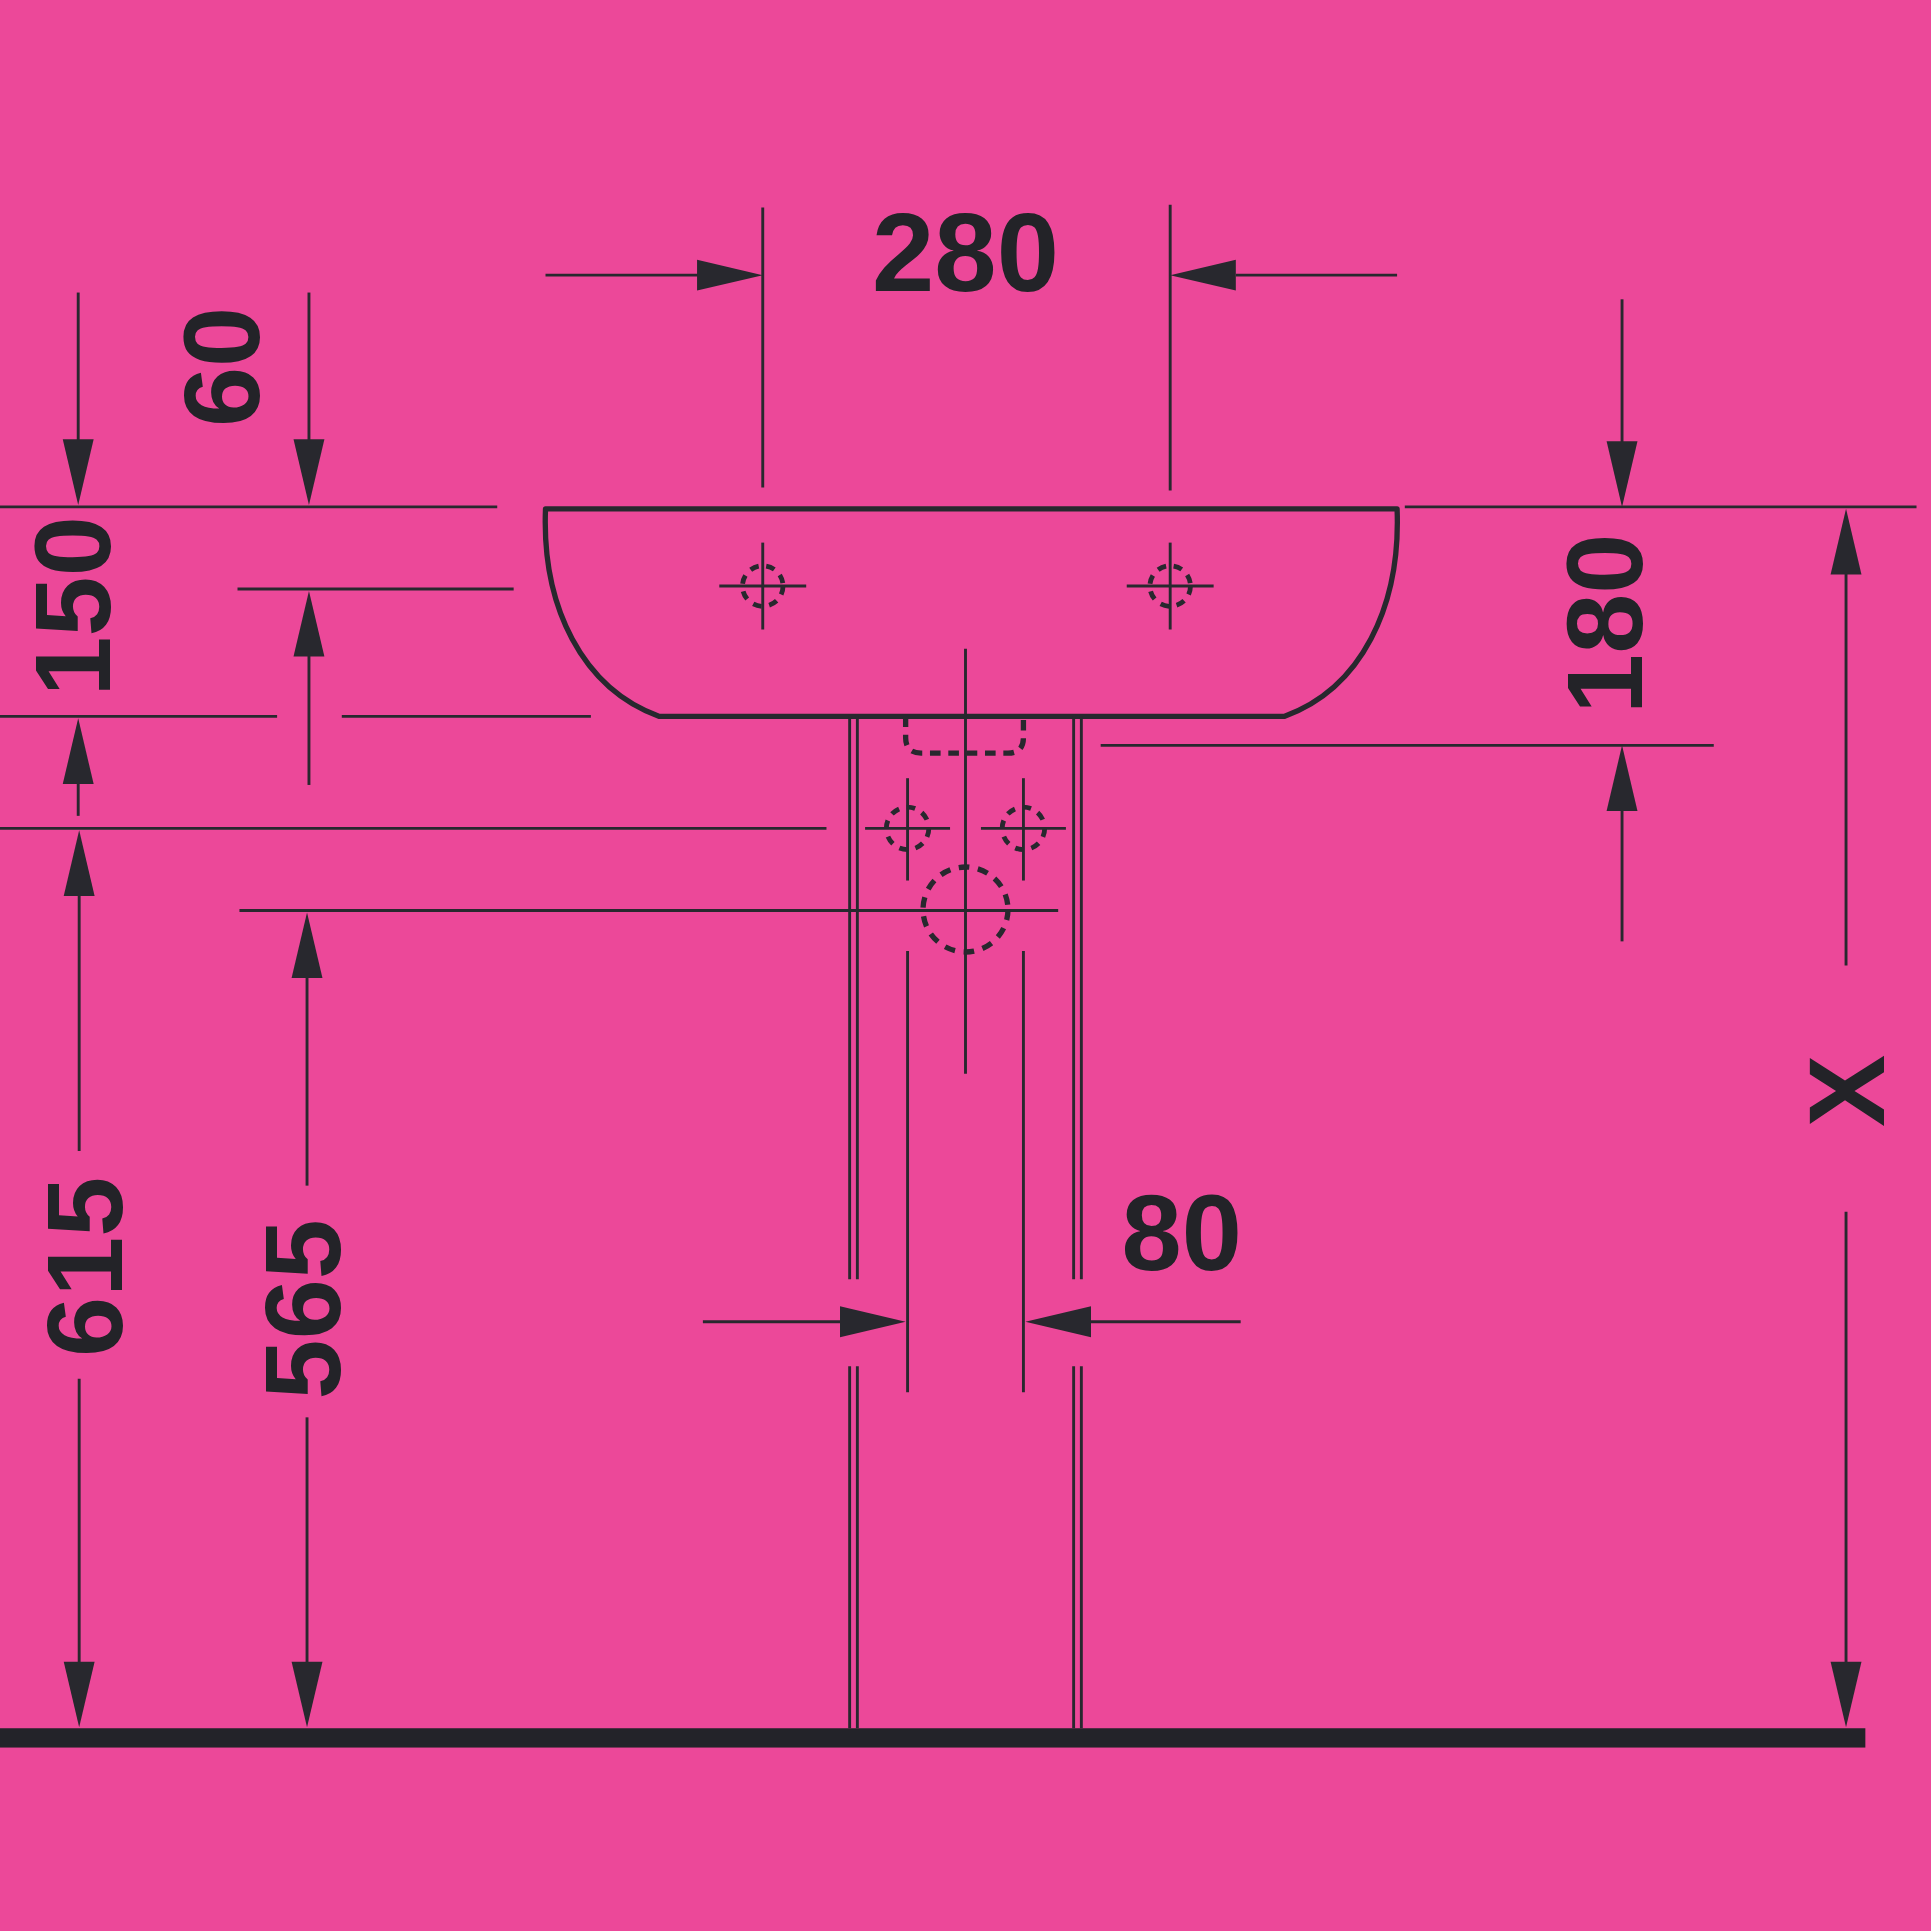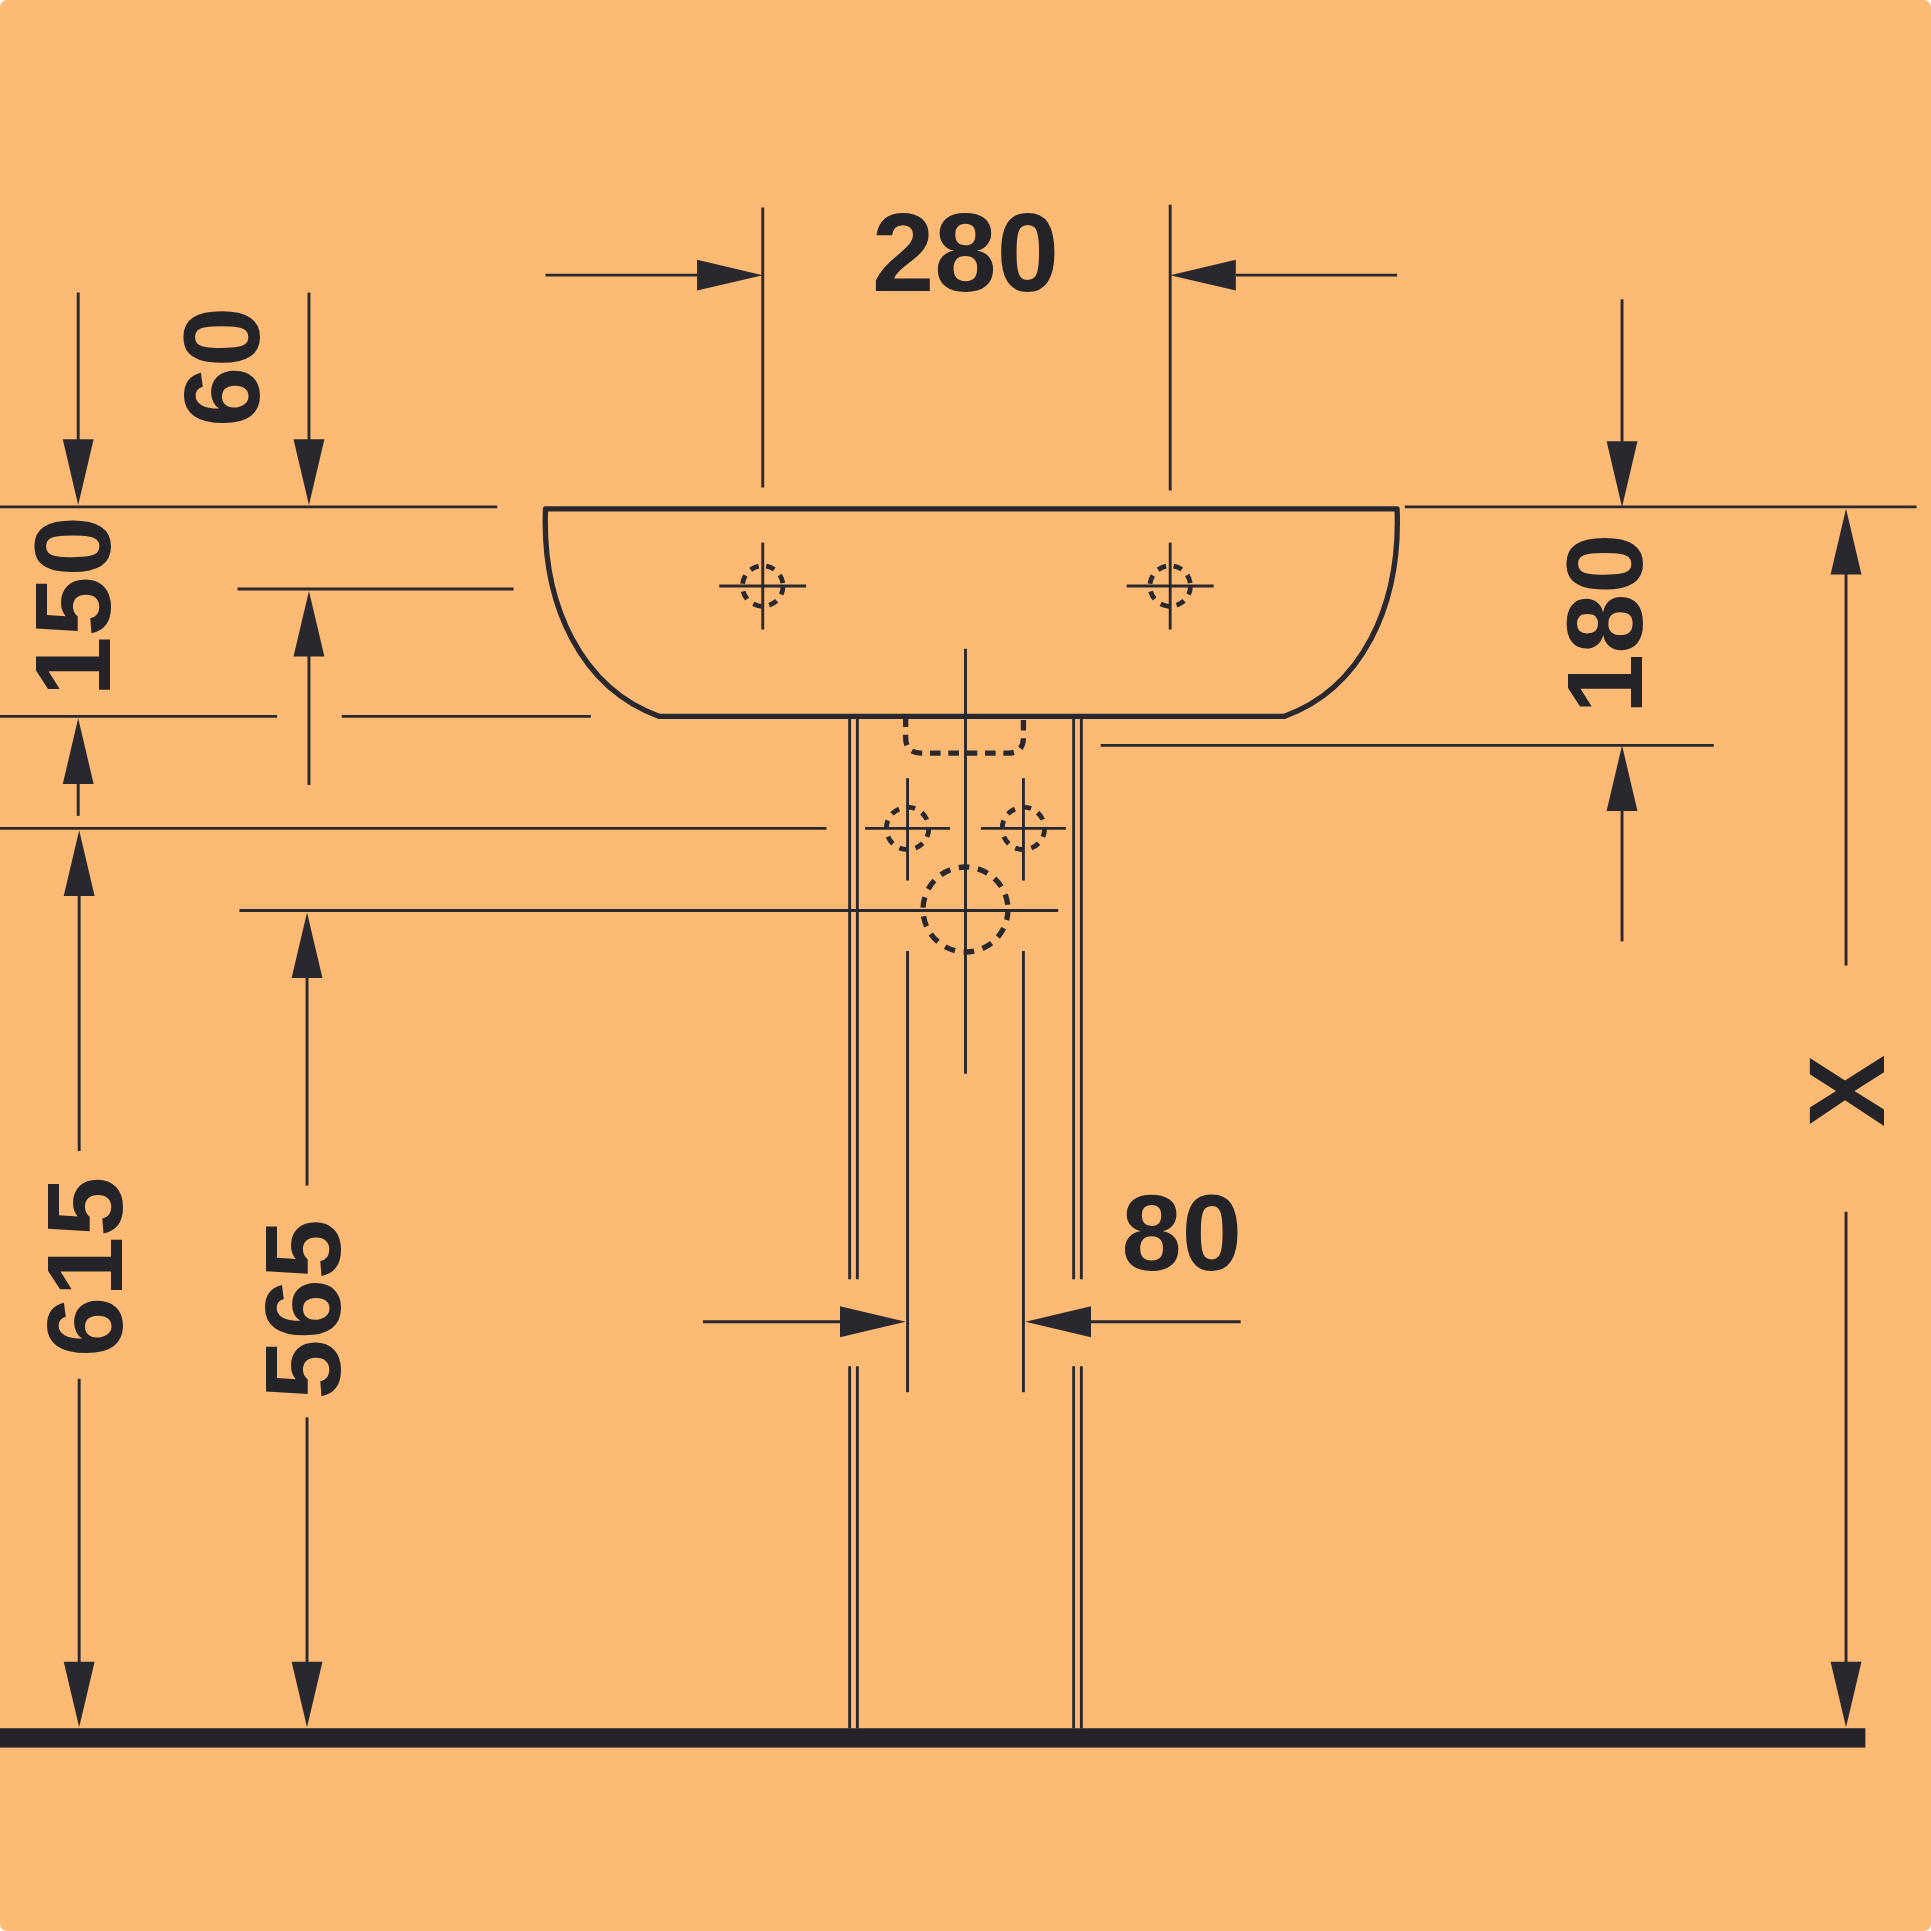--- a/index.html
+++ b/index.html
@@ -4,23 +4,22 @@
 <style>
   html, body {
     margin: 0;
     padding: 0;
     background: #ffffff;
   }
   .canvas {
     position: relative;
     width: 1931px;
     height: 1931px;
-    background: #fdba74;
+    background: #ec4899;
     font-family: "Liberation Sans", sans-serif;
-    border-radius: 7px;
   }
   svg { display: block; }
   .dim-label {
     font-family: "Liberation Sans", sans-serif;
     font-weight: 700;
     fill: #232328;
   }
 </style>
 </head>
 <body>

